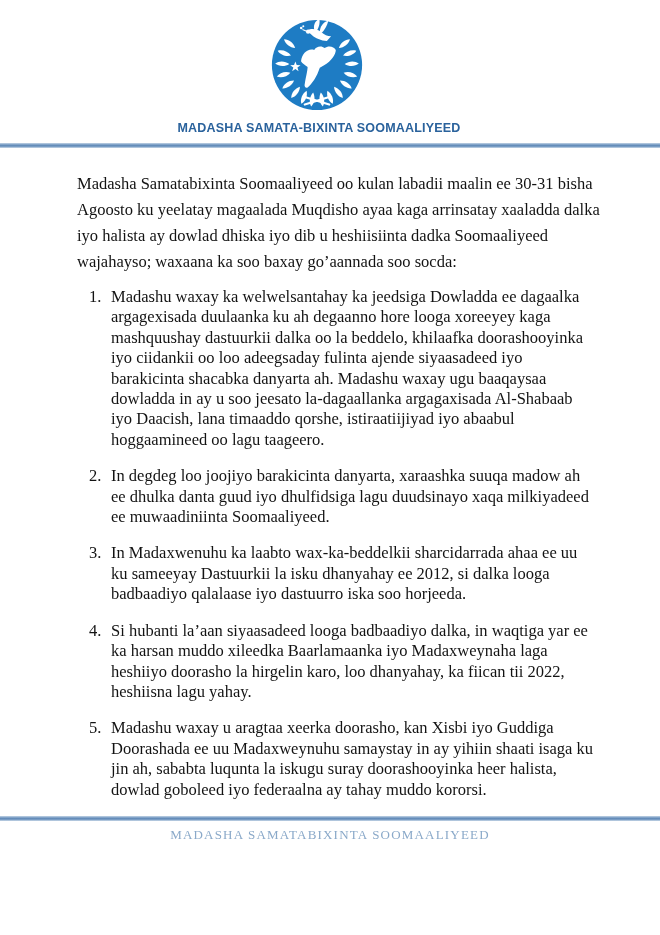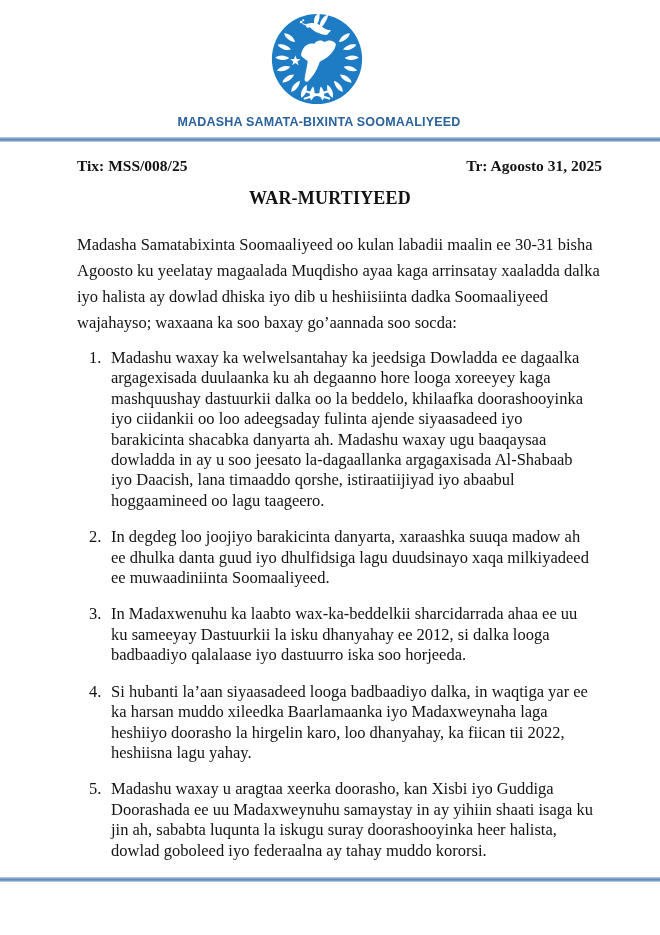--- a/index.html
+++ b/index.html
@@ -4,21 +4,21 @@
 <style>
   html,body{margin:0;padding:0;}
   body{
     width:660px;height:935px;background:#ffffff;
     font-family:"Liberation Serif",serif;color:#131313;
     overflow:hidden;
   }
   .page{position:relative;width:660px;height:935px;background:#fff;}
 
   
-  .letterhead{padding-top:12px;text-align:center;}
+  .letterhead{padding-top:18px;text-align:center;}
   .logo{width:94px;height:94px;display:inline-block;position:relative;left:-13px;}
   .org-caption{
     margin-top:5px;position:relative;left:-11px;
     font-family:"Liberation Sans",sans-serif;font-weight:bold;
     font-size:12.5px;letter-spacing:0.2px;color:#2a629c;
   }
   .rule{
     height:5px;margin-top:8px;width:660px;
     background:linear-gradient(to bottom,#c6d6e6 0%,#8aaacd 25%,#5d87b6 55%,#8aaacd 80%,#d6e1ec 100%);
   }
@@ -96,26 +96,21 @@
 
       <polygon fill="#ffffff" points="27,46.2 28.4,50.1 32.5,50.2 29.2,52.7 30.4,56.7 27,54.3 23.6,56.7 24.8,52.7 21.5,50.2 25.6,50.1"></polygon>
 
       <path fill="#ffffff" d="M33 46 C34 38 40 32 47 34 C49 30 55 29 58 32 C62 29 68 30 70 34 C70 39 65 46 58 50 L53 53 C50 62 45 70 40 74 C38 75 36 73 37 70 C38 63 40 56 40 52 C37 50 34 48 33 46 Z"></path>
     </svg>
     <div class="org-caption">MADASHA SAMATA-BIXINTA SOOMAALIYEED</div>
   </div>
 
   <div class="rule"></div>
 
-  <div class="meta">
-    <span>Tix: MSS/008/25</span>
-    <span>Tr: Agoosto 31, 2025</span>
-  </div>
 
-  <div class="title">WAR-MURTIYEED</div>
 
   <div class="intro">Madasha Samatabixinta Soomaaliyeed oo kulan labadii maalin ee 30-31 bisha
 Agoosto ku yeelatay magaalada Muqdisho ayaa kaga arrinsatay xaaladda dalka
 iyo halista ay dowlad dhiska iyo dib u heshiisiinta dadka Soomaaliyeed
 wajahayso; waxaana ka soo baxay go’aannada soo socda:</div>
 
   <div class="res-list">
     <div class="res-item">
       <span class="res-num">1.</span>
       <div class="res-text">Madashu waxay ka welwelsantahay ka jeedsiga Dowladda ee dagaalka
@@ -149,14 +144,15 @@
     <div class="res-item">
       <span class="res-num">5.</span>
       <div class="res-text">Madashu waxay u aragtaa xeerka doorasho, kan Xisbi iyo Guddiga
 Doorashada ee uu Madaxweynuhu samaystay in ay yihiin shaati isaga ku
 jin ah, sababta luqunta la iskugu suray doorashooyinka heer halista,
 dowlad goboleed iyo federaalna ay tahay muddo kororsi.</div>
     </div>
   </div>
 
   <div class="rule footer-rule"></div>
+  <div class="footer-text">MADASHA SAMATABIXINTA SOOMAALIYEED</div>
 
 </div>
 
 </body></html>

